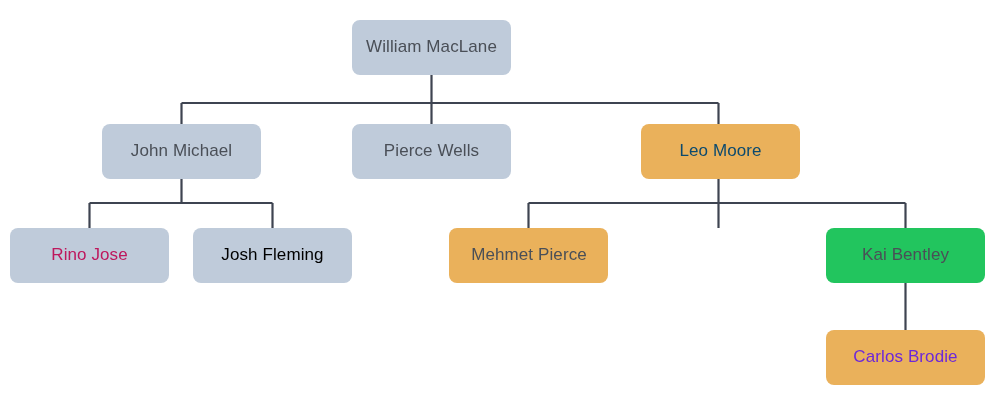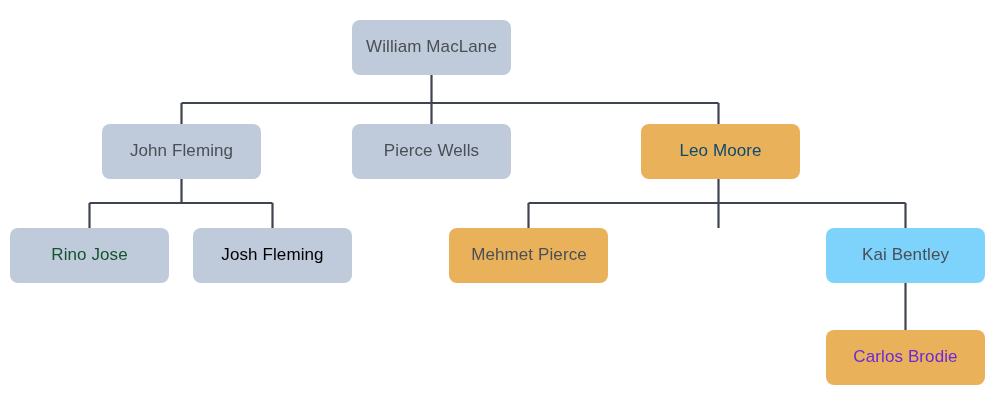--- a/index.html
+++ b/index.html
@@ -70,45 +70,45 @@
 
       <path d="M905.5,283 L905.5,330"></path>
     </g>
   </svg>
 
   <div class="node" style="left:352px; top:20px; width:159px; height:55px; background:#bfcbda; color:#4a4f57;">
     <span class="node-label">William MacLane</span>
   </div>
 
   <div class="node" style="left:102px; top:124px; width:159px; height:55px; background:#bfcbda; color:#4a4f57;">
-    <span class="node-label">John Fleming</span>
+    <span class="node-label">John Michael</span>
   </div>
 
   <div class="node" style="left:352px; top:124px; width:159px; height:55px; background:#bfcbda; color:#4a4f57;">
     <span class="node-label">Pierce Wells</span>
   </div>
 
   <div class="node" style="left:641px; top:124px; width:159px; height:55px; background:#eab15b; color:#0c4a6e;">
     <span class="node-label">Leo Moore</span>
   </div>
 
-  <div class="node" style="left:10px; top:228px; width:159px; height:55px; background:#bfcbda; color:#14532d;">
+  <div class="node" style="left:10px; top:228px; width:159px; height:55px; background:#bfcbda; color:#be185d;">
     <span class="node-label">Rino Jose</span>
   </div>
 
   <div class="node" style="left:193px; top:228px; width:159px; height:55px; background:#bfcbda; color:#000000;">
     <span class="node-label">Josh Fleming</span>
   </div>
 
   <div class="node" style="left:449px; top:228px; width:159px; height:55px; background:#eab15b; color:#4a4f57;padding-left:9px;">
     <span class="node-label">Mehmet Pierce</span>
   </div>
 
 
-  <div class="node" style="left:826px; top:228px; width:159px; height:55px; background:#7dd3fc; color:#4a4f57;">
+  <div class="node" style="left:826px; top:228px; width:159px; height:55px; background:#22c55e; color:#4a4f57;">
     <span class="node-label">Kai Bentley</span>
   </div>
 
   <div class="node" style="left:826px; top:330px; width:159px; height:55px; background:#eab15b; color:#6d28d9;">
     <span class="node-label">Carlos Brodie</span>
   </div>
 
 </div>
 
 </body></html>

